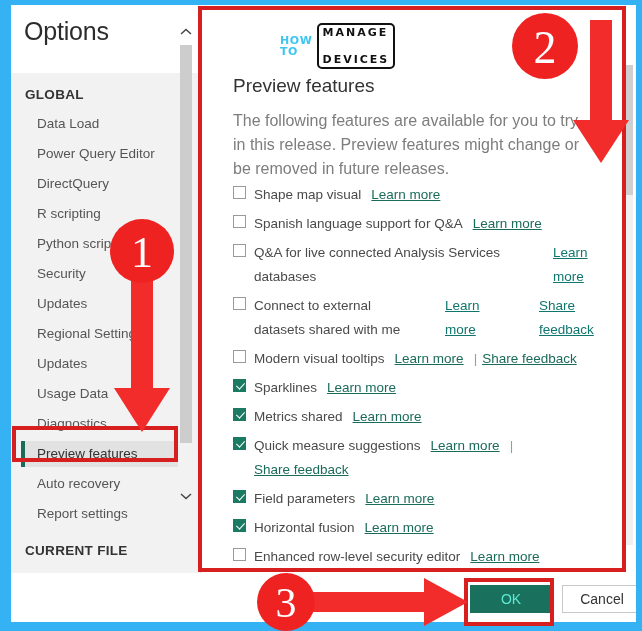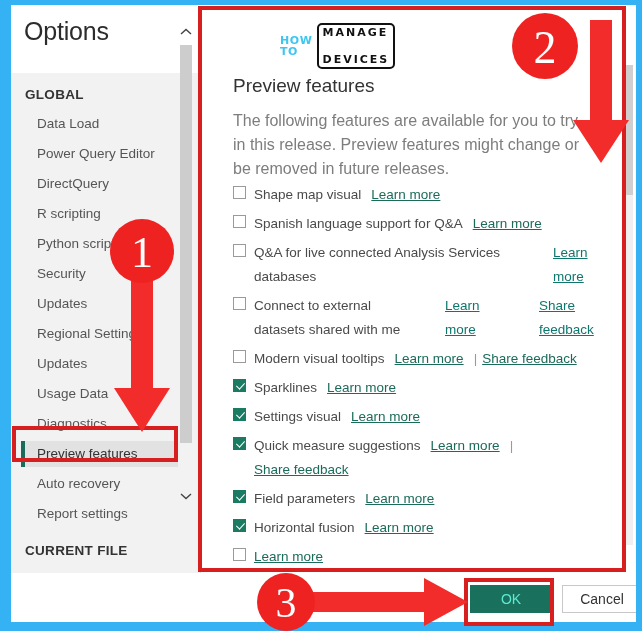--- a/index.html
+++ b/index.html
@@ -408,21 +408,21 @@
           <div class="cbox checked"></div>
           <div class="feat-body">
             <span class="feat-label">Sparklines</span>
             <span class="lnk">Learn more</span>
           </div>
         </div>
 
         <div class="feat-row">
           <div class="cbox checked"></div>
           <div class="feat-body">
-            <span class="feat-label">Settings visual</span>
+            <span class="feat-label">Metrics shared</span>
             <span class="lnk">Learn more</span>
           </div>
         </div>
 
         <div class="feat-row">
           <div class="cbox checked"></div>
           <div class="feat-body">
             <span class="feat-label">Quick measure suggestions</span>
             <span class="lnk">Learn more</span>
             <span class="sep">|</span>
@@ -442,20 +442,21 @@
           <div class="cbox checked"></div>
           <div class="feat-body">
             <span class="feat-label">Horizontal fusion</span>
             <span class="lnk">Learn more</span>
           </div>
         </div>
 
         <div class="feat-row">
           <div class="cbox"></div>
           <div class="feat-body">
+            <span class="feat-label">Enhanced row-level security editor</span>
             <span class="lnk">Learn more</span>
           </div>
         </div>
 
       </div>
     </div>
 
     <div id="main-sb"></div>
     <div id="main-sb-thumb"></div>
 

